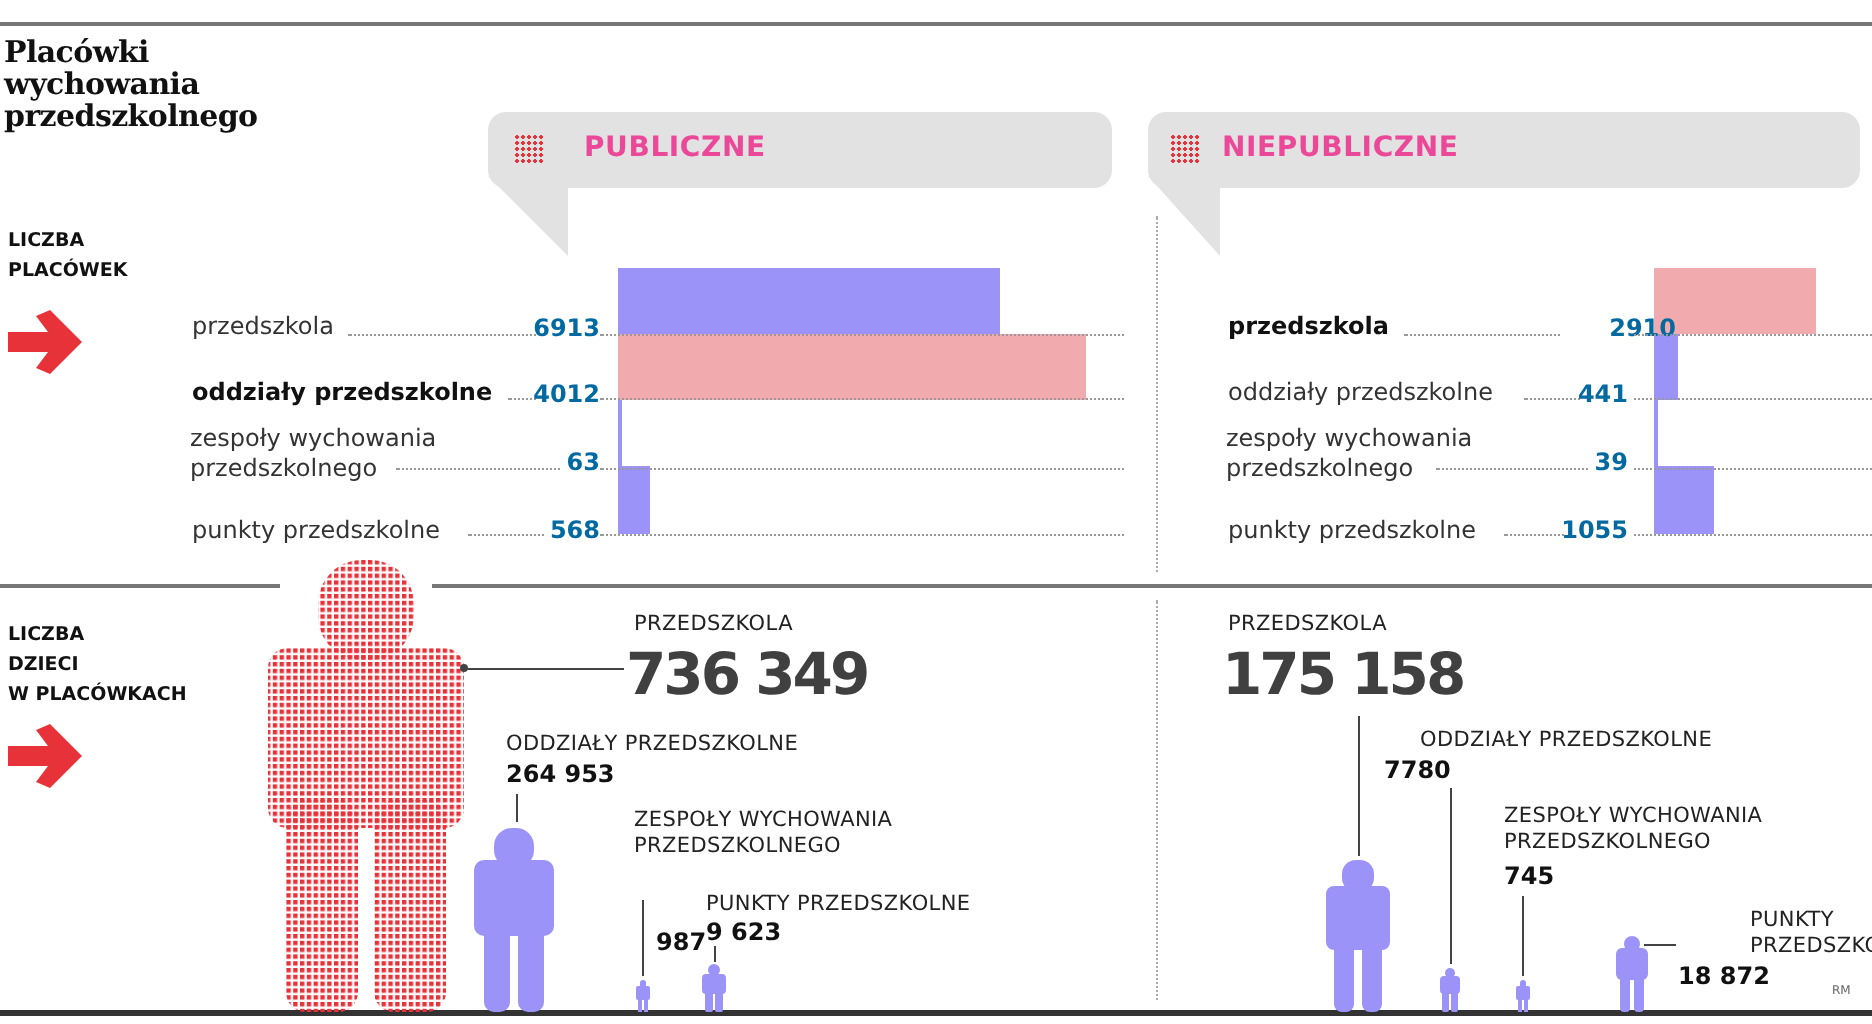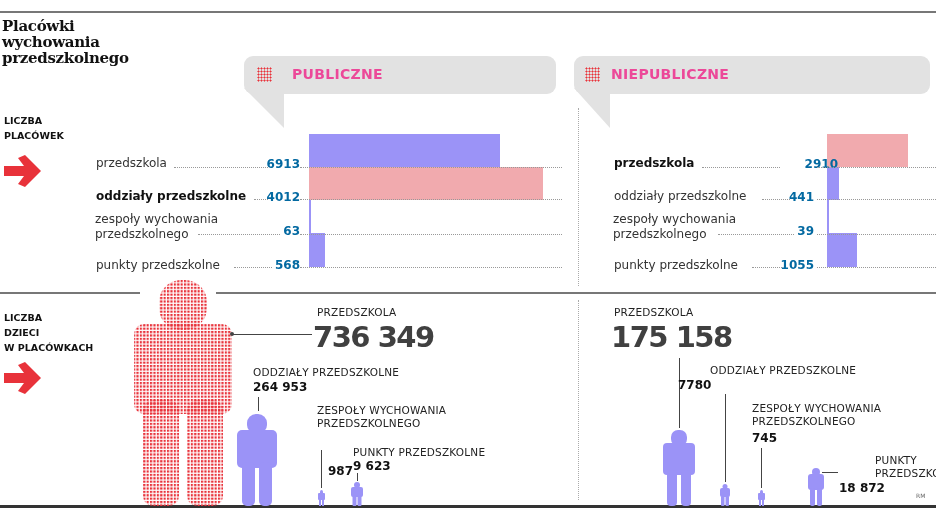--- a/index.html
+++ b/index.html
@@ -206,21 +206,21 @@
   <svg class="abs" style="left:663px;top:430px;" width="32" height="76" viewBox="0 0 32 76">
     <g fill="#9b93f7">
       <rect x="8" y="0" width="16" height="16" rx="7"></rect>
       <rect x="0" y="13" width="32" height="32" rx="4"></rect>
       <rect x="4" y="40" width="10" height="36" rx="4"></rect>
       <rect x="18" y="40" width="10" height="36" rx="4"></rect>
     </g>
   </svg>
 
   <div class="abs cap" style="left:710px;top:364px;">ODDZIAŁY PRZEDSZKOLNE</div>
-  <div class="abs num" style="left:678px;top:378px;">7780</div>
+  <div class="abs num" style="left:692px;top:378px;">7780</div>
   <div class="abs leader" style="left:725px;top:394px;width:1px;height:88px;"></div>
   <svg class="abs" style="left:720px;top:484px;" width="10" height="22" viewBox="0 0 10 22">
     <g fill="#9b93f7">
       <rect x="2.5" y="0" width="5" height="5" rx="2.5"></rect>
       <rect x="0" y="4" width="10" height="9" rx="2"></rect>
       <rect x="1" y="12" width="3.5" height="10" rx="1"></rect>
       <rect x="5.5" y="12" width="3.5" height="10" rx="1"></rect>
     </g>
   </svg>
 

